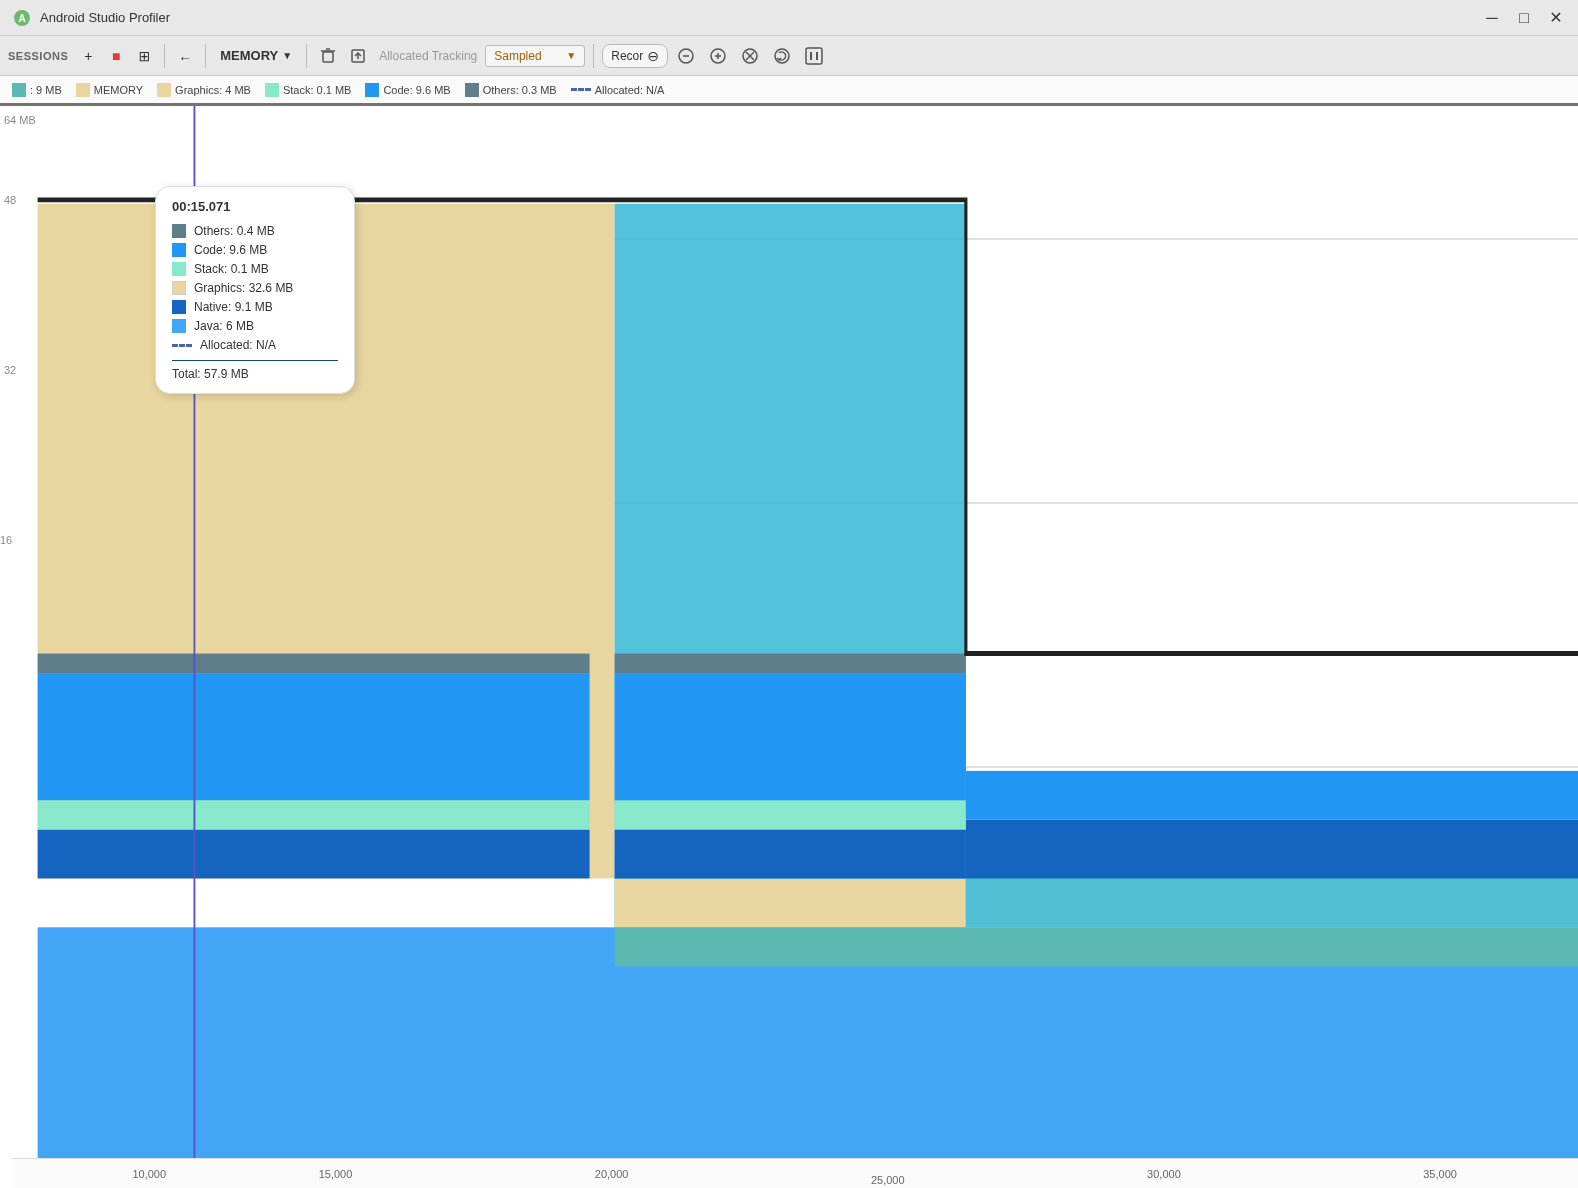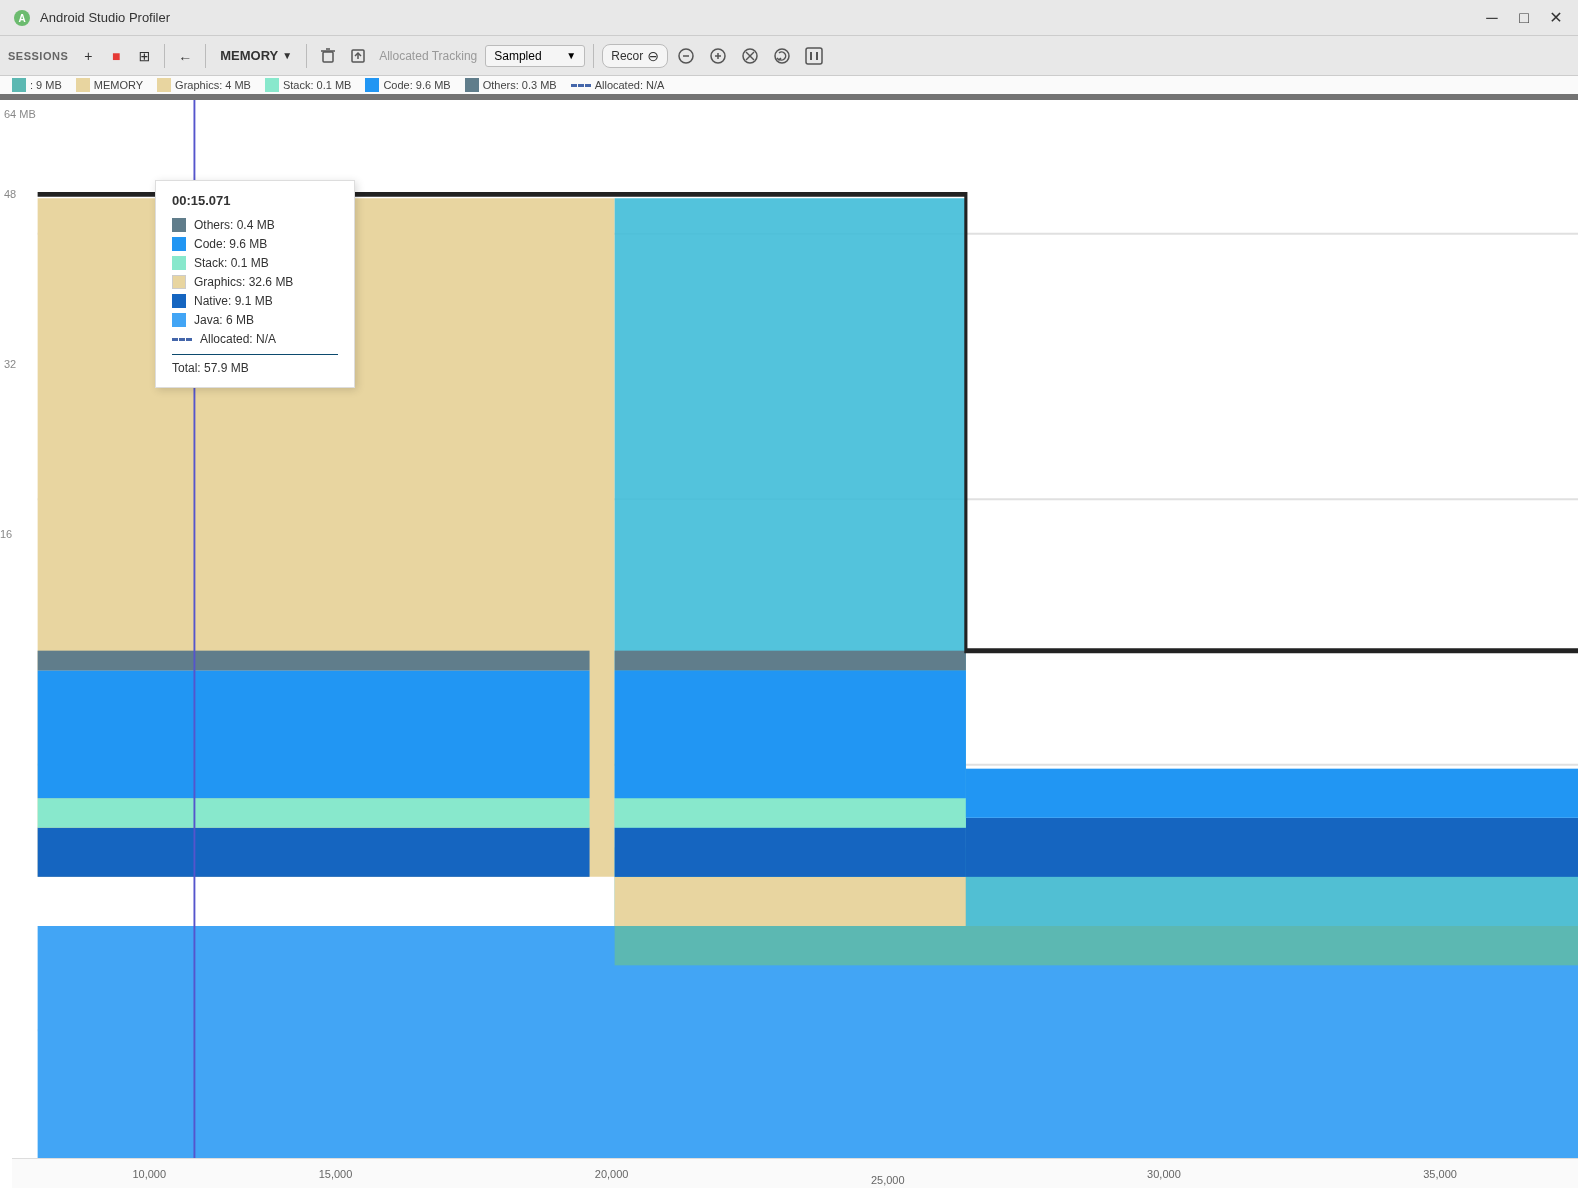--- a/index.html
+++ b/index.html
@@ -114,21 +114,21 @@
     .sampled-dropdown {
       display: flex;
       align-items: center;
       gap: 4px;
       border: 1px solid #bbb;
       border-radius: 3px;
       background: #f5f5f5;
       padding: 3px 8px;
       cursor: pointer;
       font-size: 12px;
-      color: #000000;
+      color: #a16207;
       min-width: 100px;
     }
     .record-btn {
       display: flex;
       align-items: center;
       gap: 4px;
       border: 1px solid #bbb;
       border-radius: 8px;
       background: #f5f5f5;
       padding: 3px 8px;
@@ -202,26 +202,26 @@
       overflow: hidden;
       position: relative;
     }
 
     
     .legend-bar {
       display: flex;
       align-items: center;
       gap: 14px;
       padding: 4px 12px;
-      border-bottom: 6px solid #737373;
+      border-bottom: 3px solid #737373;
       background: #fafafa;
       font-size: 11px;
       color: #444;
       flex-shrink: 0;
-      height: 24px;
+      height: 30px;
       flex-wrap: nowrap;
     }
     .legend-item {
       display: flex;
       align-items: center;
       gap: 4px;
       white-space: nowrap;
     }
     .legend-swatch {
       width: 14px;
@@ -240,21 +240,21 @@
       flex: 1;
       position: relative;
       overflow: hidden;
     }
 
     
     .tooltip {
       position: absolute;
       background: white;
       border: 1px solid #ddd;
-      border-radius: 0;
+      border-radius: 15px;
       padding: 12px 16px;
       box-shadow: 2px 2px 8px rgba(0,0,0,0.15);
       font-size: 12px;
       color: #333;
       min-width: 200px;
       left: 155px;
       top: 80px;
       z-index: 10;
     }
     .tooltip-time {

